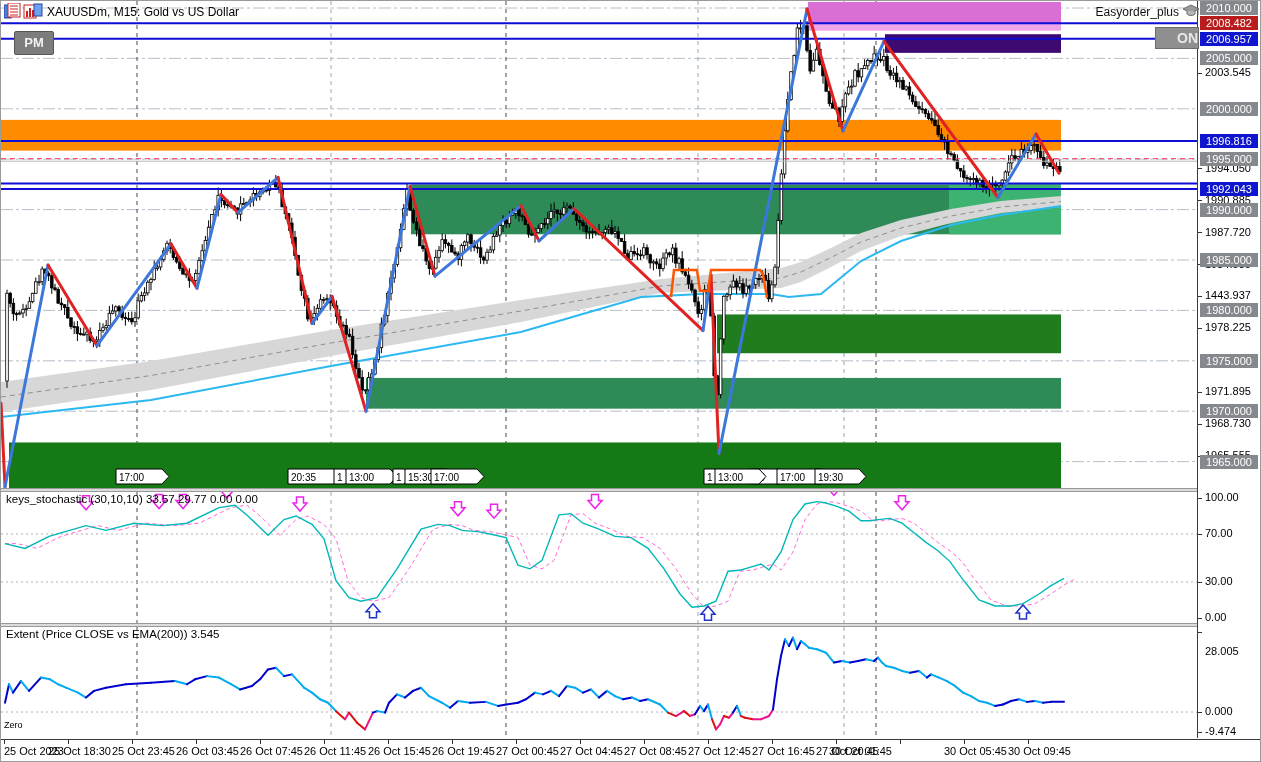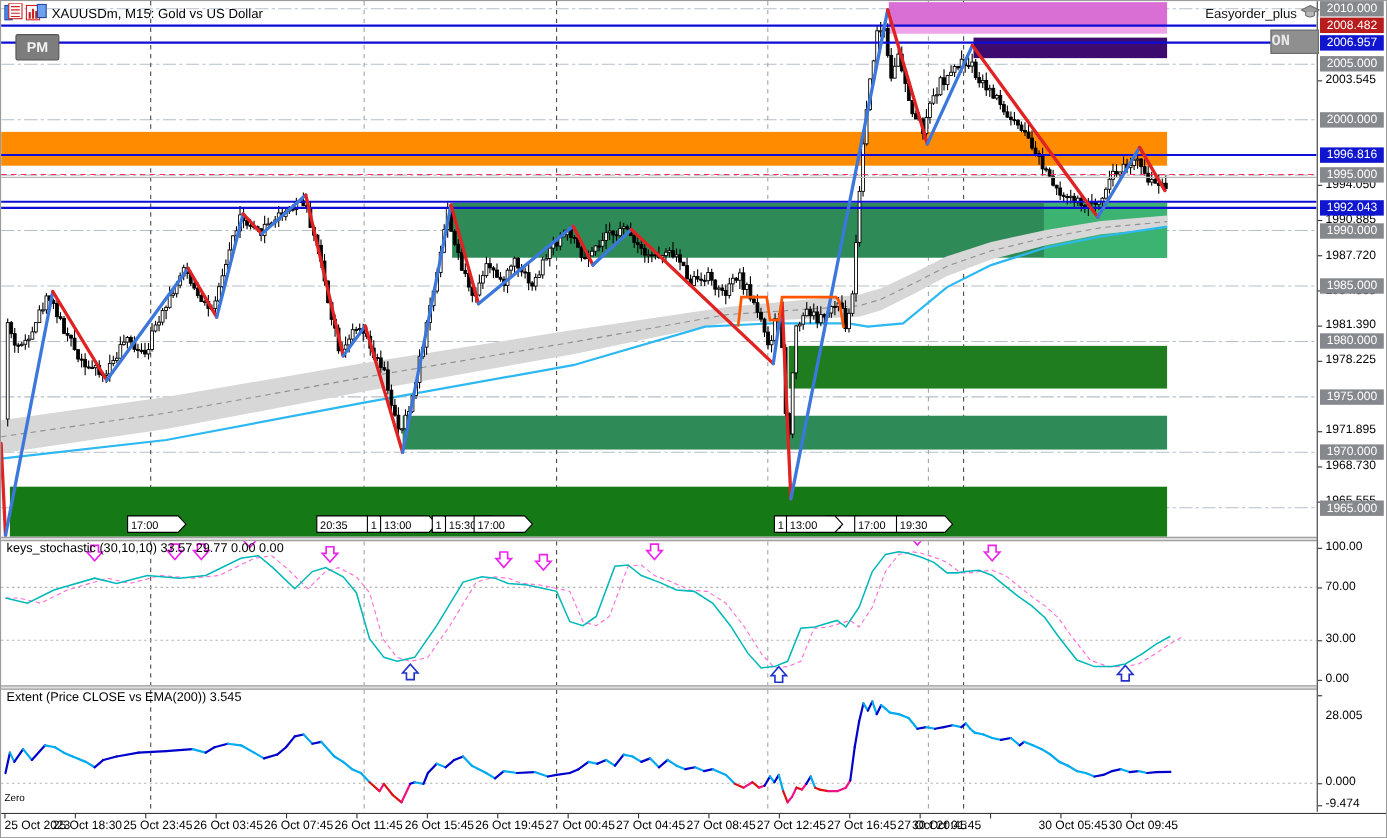--- a/index.html
+++ b/index.html
@@ -24,22 +24,22 @@
   .ttick{position:absolute;top:0;width:1px;height:4px;background:#333;}
   #title{position:absolute;left:46px;top:4px;font-size:12px;color:#000;z-index:5;}
   #icons{position:absolute;left:3px;top:2px;z-index:5;}
   #pm-btn{position:absolute;left:13px;top:30px;width:38px;height:22px;background:#7d7d7d;
     border:1px solid #565656;color:#f2f2f2;font-weight:bold;font-size:13px;text-align:center;
     line-height:22px;z-index:5;border-radius:2px;}
   #easyorder{position:absolute;left:1046px;top:4px;width:132px;text-align:right;font-size:12px;
     color:#111;z-index:5;}
   #cap-icon{position:absolute;left:1181px;top:3px;z-index:5;}
   #on-btn{position:absolute;left:1154px;top:26px;width:42px;height:20px;background:#8f8f8f;
-    border:1px solid #6c6c6c;color:#e8e8e8;font-weight:bold;font-size:14px;text-align:left;
-    line-height:20px;z-index:5;font-family:Liberation Mono, monospace;}
+    border:1px solid #6c6c6c;color:#e8e8e8;font-weight:bold;font-size:14px;text-align:right;
+    line-height:20px;z-index:5;}
   #stoch-label{position:absolute;left:5px;top:492px;font-size:11.5px;color:#000;z-index:5;}
   #extent-label{position:absolute;left:5px;top:627px;font-size:11.5px;color:#000;z-index:5;}
   #zero-label{position:absolute;left:3px;top:719px;font-size:9px;color:#000;z-index:5;}
 </style>
 </head>
 <body>
 
 <div id="chart">
 
   <div id="icons">
@@ -1025,21 +1025,21 @@
       <div class="ticklabel" style="top: 65.0664px;">2003.545</div>
       <div class="tickline" style="top: 167px;"></div>
       <div class="ticklabel" style="top: 160.776px;">1994.050</div>
       <div class="tickline" style="top: 199px;"></div>
       <div class="ticklabel" style="top: 192.679px;">1990.885</div>
       <div class="tickline" style="top: 231px;"></div>
       <div class="ticklabel" style="top: 224.582px;">1987.720</div>
       <div class="tickline" style="top: 263px;"></div>
       <div class="ticklabel" style="top: 256.687px;">1984.535</div>
       <div class="tickline" style="top: 295px;"></div>
-      <div class="ticklabel" style="top: 288.389px;">1981.390</div>
+      <div class="ticklabel" style="top: 288.389px;">1443.937</div>
       <div class="tickline" style="top: 327px;"></div>
       <div class="ticklabel" style="top: 320.292px;">1978.225</div>
       <div class="tickline" style="top: 391px;"></div>
       <div class="ticklabel" style="top: 384.098px;">1971.895</div>
       <div class="tickline" style="top: 423px;"></div>
       <div class="ticklabel" style="top: 416.002px;">1968.730</div>
       <div class="tickline" style="top: 455px;"></div>
       <div class="ticklabel" style="top: 448.006px;">1965.555</div>
       <div class="badge" style="top: 0px; background: rgb(133, 136, 140);">2010.000</div>
       <div class="badge" style="top: 50.4px; background: rgb(133, 136, 140);">2005.000</div>

